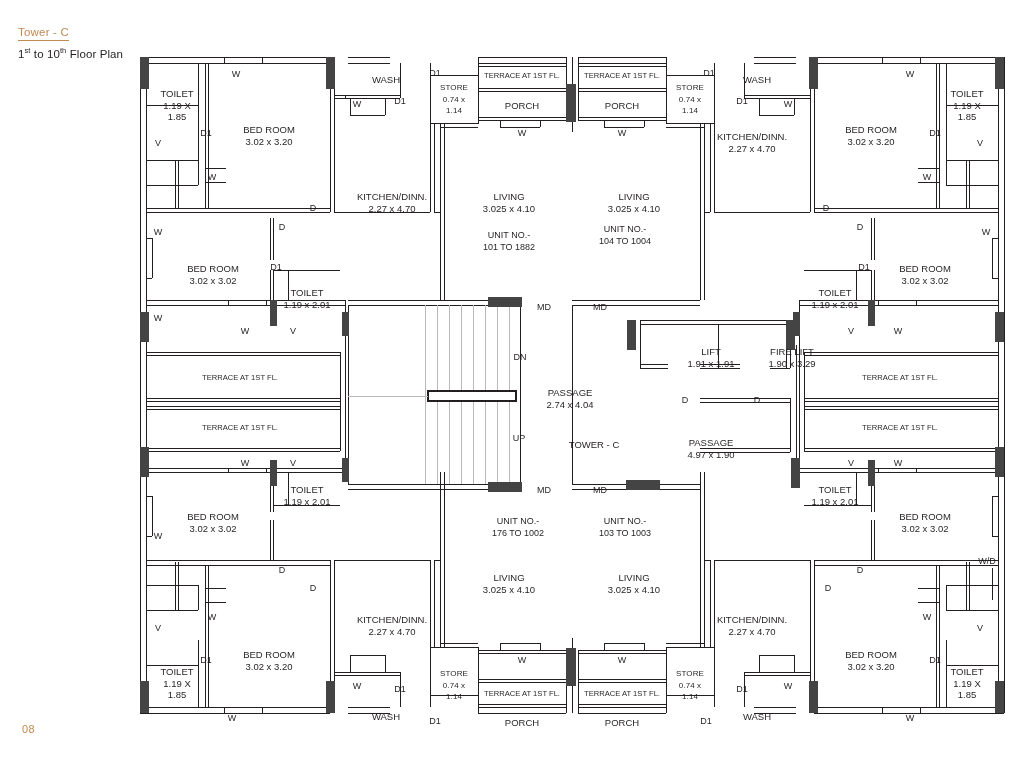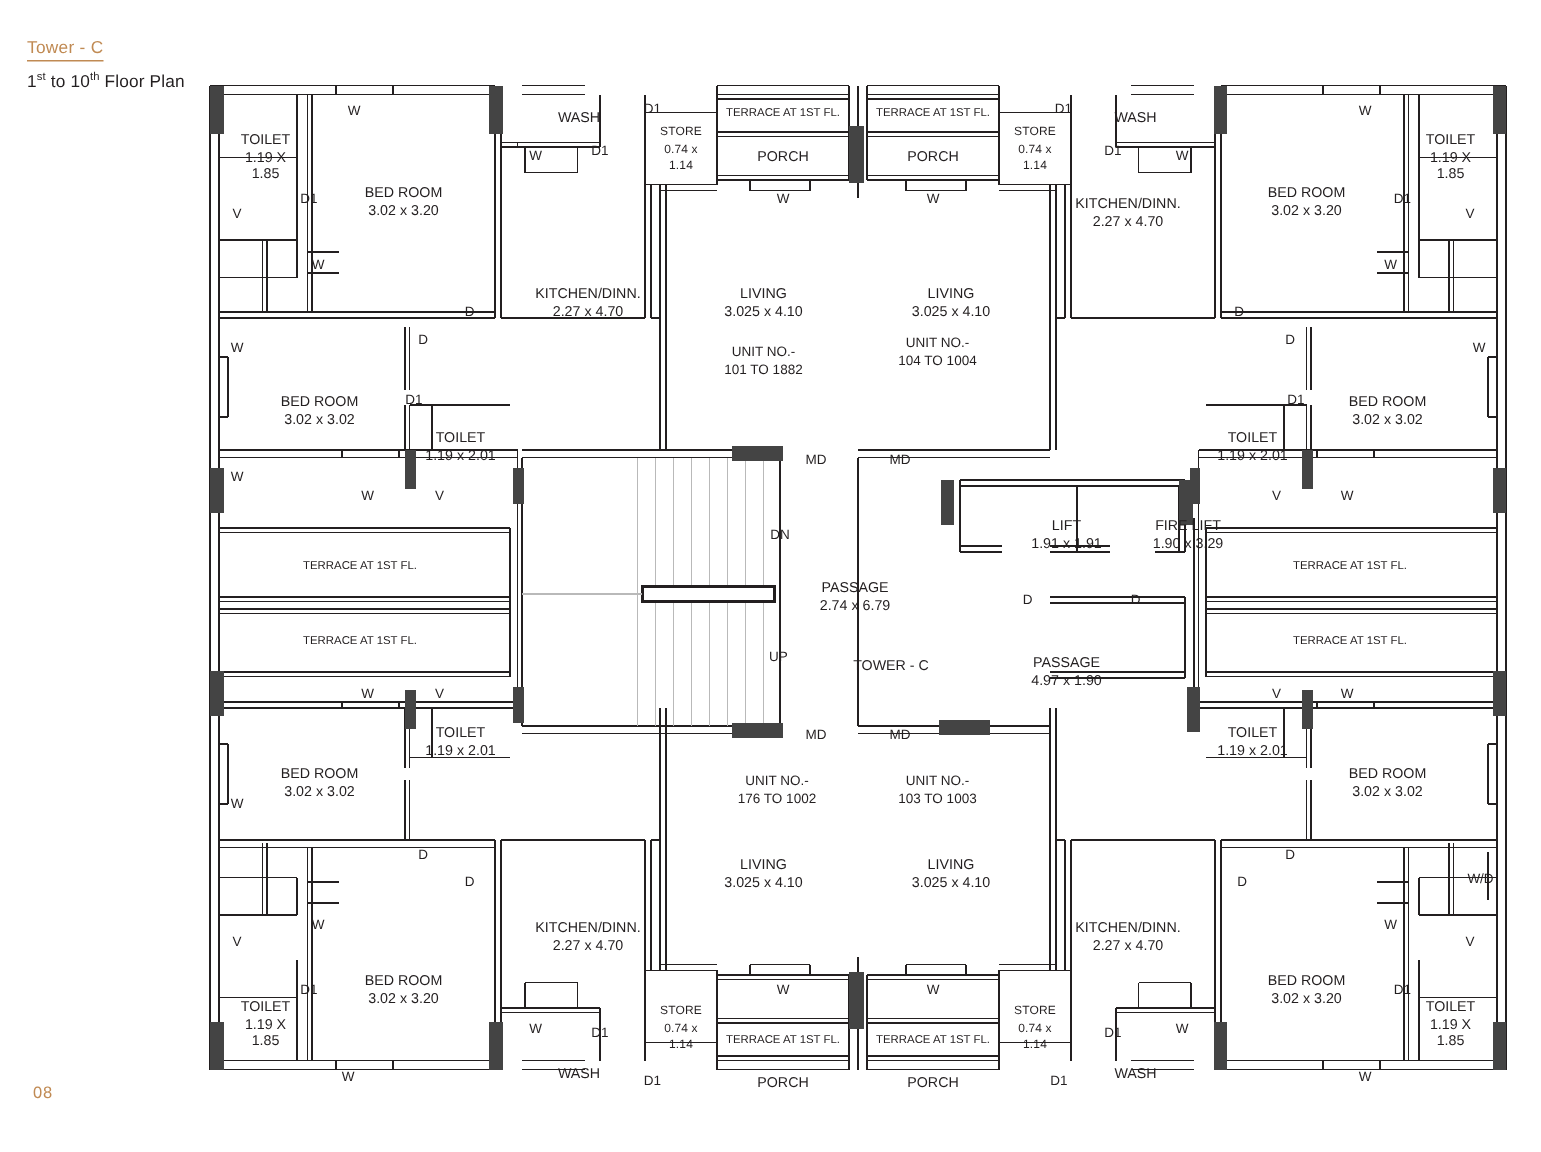--- a/index.html
+++ b/index.html
@@ -769,21 +769,21 @@
 <div class="lbl room two" style="left:835px; top:495px;">
   <span>TOILET</span><br>
   <span>1.19 x 2.01</span>
 </div>
 <div class="lbl room two" style="left:925px; top:522px;">
   <span>BED ROOM</span><br>
   <span>3.02 x 3.02</span>
 </div>
 <div class="lbl mark" style="left:860px; top:570px;">D</div>
 <div class="lbl mark" style="left:828px; top:588px;">D</div>
-<div class="lbl mark" style="left:987px; top:561px;margin-top:25px;">W/D</div>
+<div class="lbl mark" style="left:987px; top:561px;">W/D</div>
 
 <div class="lbl mark" style="left:927px; top:617px;">W</div>
 <div class="lbl mark" style="left:980px; top:628px;">V</div>
 <div class="lbl room two" style="left:967px; top:683px;">
   <span>TOILET</span><br>
   <span>1.19 X</span><br>
   <span>1.85</span>
 </div>
 <div class="lbl mark" style="left:935px; top:660px;">D1</div>
 <div class="lbl room two" style="left:871px; top:660px;">
@@ -795,21 +795,21 @@
 <div class="lbl mark" style="left:544px; top:307px;">MD</div>
 <div class="lbl mark" style="left:600px; top:307px;">MD</div>
 <div class="lbl mark" style="left:544px; top:490px;">MD</div>
 <div class="lbl mark" style="left:600px; top:490px;">MD</div>
 
 <div class="lbl mark" style="left:520px; top:357px;">DN</div>
 <div class="lbl mark" style="left:519px; top:438px;">UP</div>
 
 <div class="lbl room two" style="left:570px; top:398px;">
   <span>PASSAGE</span><br>
-  <span>2.74 x 6.79</span>
+  <span>2.74 x 4.04</span>
 </div>
 <div class="lbl room" style="left:594px; top:444px;">TOWER - C</div>
 <div class="lbl room two" style="left:711px; top:448px;">
   <span>PASSAGE</span><br>
   <span>4.97 x 1.90</span>
 </div>
 
 <div class="lbl room two" style="left:711px; top:357px;">
   <span>LIFT</span><br>
   <span>1.91 x 1.91</span>

